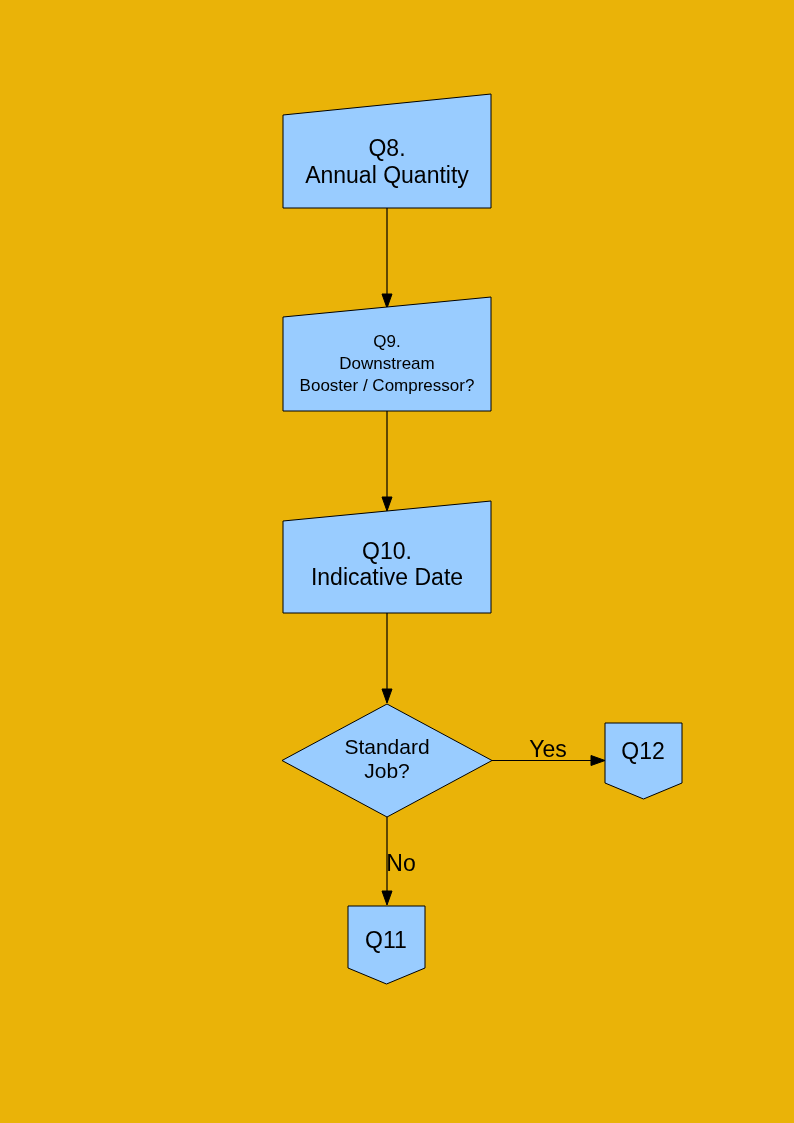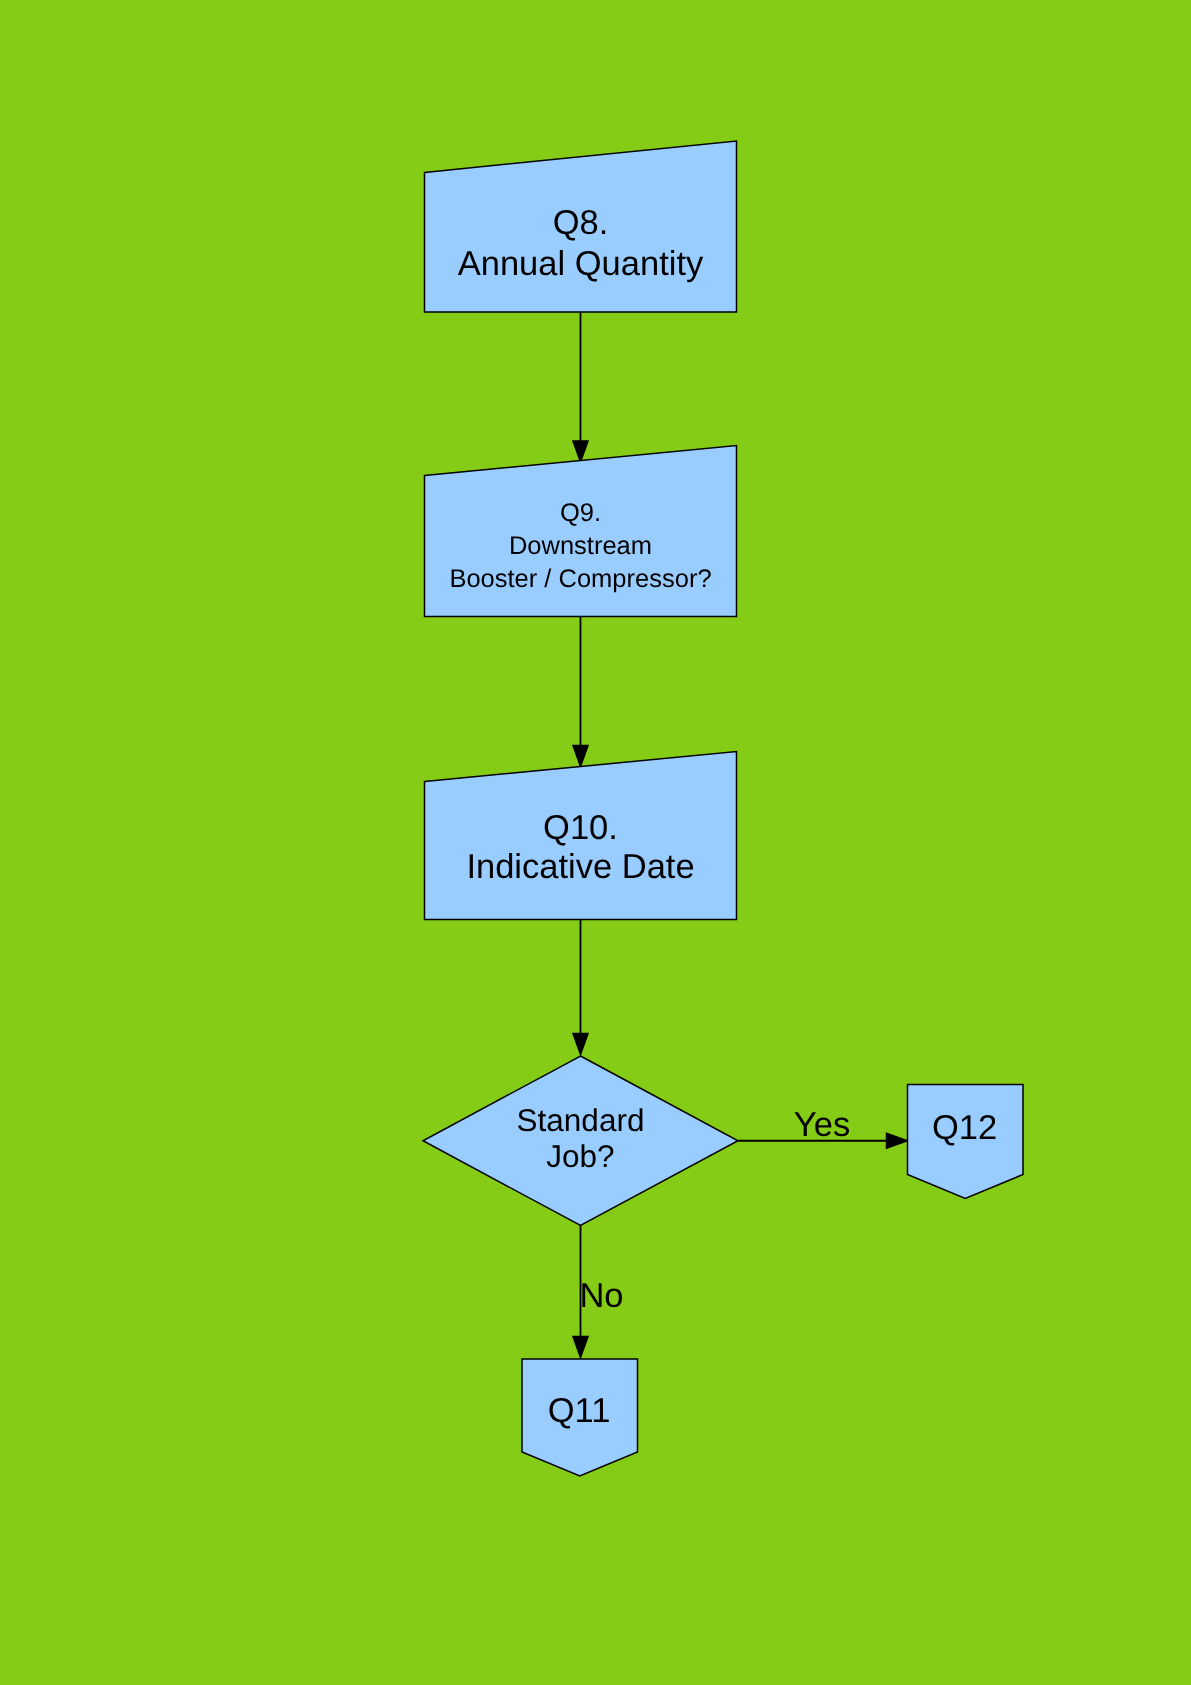--- a/index.html
+++ b/index.html
@@ -4,21 +4,21 @@
 <style>
   html, body {
     margin: 0;
     padding: 0;
     background: #ffffff;
   }
   .page {
     position: relative;
     width: 794px;
     height: 1123px;
-    background: #84cc16;
+    background: #eab308;
     overflow: hidden;
     font-family: "Liberation Sans", sans-serif;
   }
   svg.flowchart {
     position: absolute;
     top: 0;
     left: 0;
   }
   .node {
     stroke: #000000;

